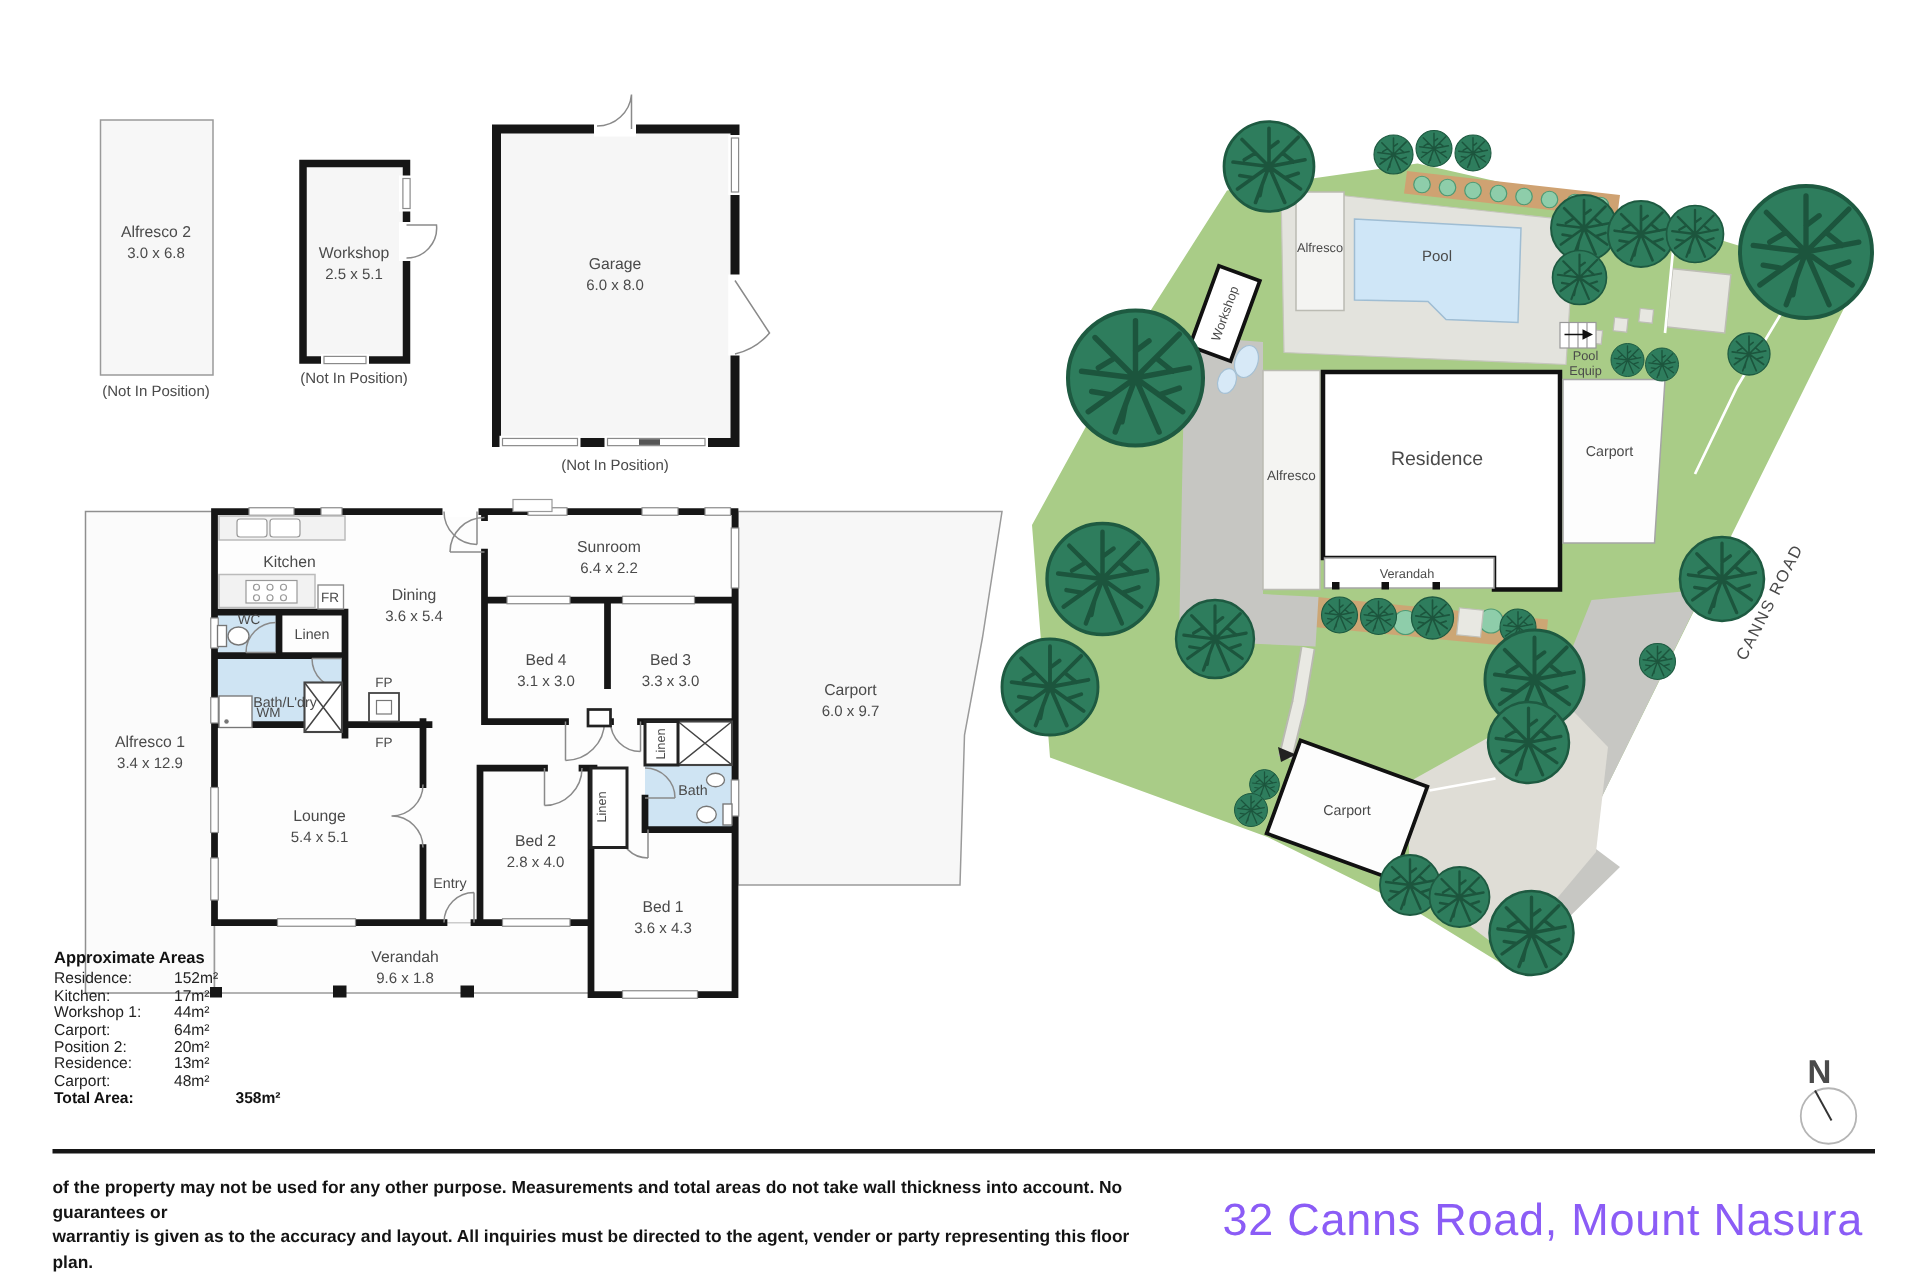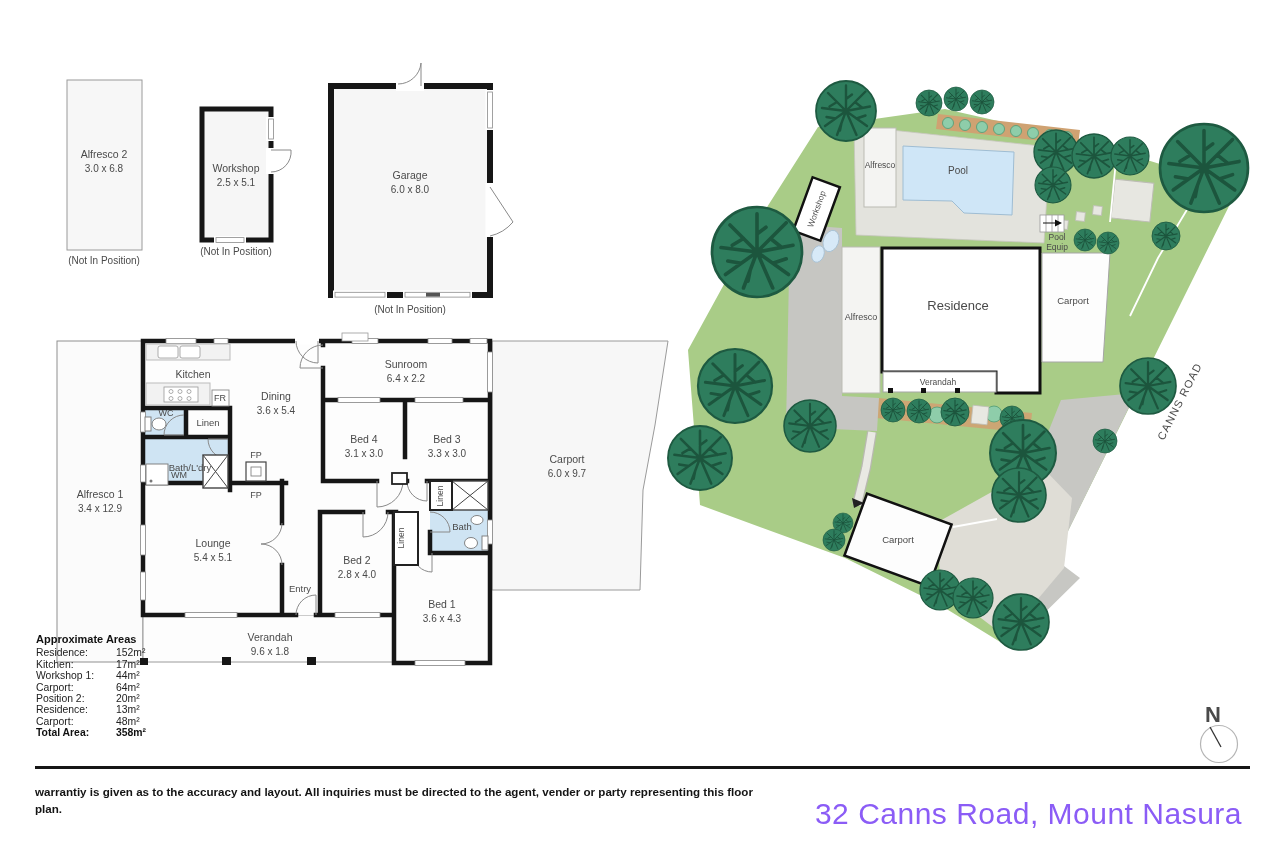--- a/index.html
+++ b/index.html
@@ -3,21 +3,21 @@
 <meta charset="utf-8">
 <style>
   html,body{margin:0;padding:0;background:#fff;}
   body{width:1284px;height:856px;position:relative;font-family:"Liberation Sans",sans-serif;overflow:hidden;}
   svg text{font-family:"Liberation Sans",sans-serif;fill:#4a4a4a;}
   .plan-svg{position:absolute;left:0;top:0;}
   .areas{position:absolute;left:36px;top:634px;font-size:10.4px;color:#222;line-height:11.4px;}
   .areas .title{font-weight:bold;font-size:11px;margin-bottom:2px;color:#111;}
   .arow{display:flex;align-items:flex-end;}
   .arow .lab{width:80px;}
-  .arow.total{font-weight:bold;color:#111;}
+  .arow.total{font-weight:bold;color:#111;gap:41px;}
   .divider{position:absolute;left:35px;top:766px;width:1215px;height:3px;background:#161616;}
   .disclaimer{position:absolute;left:35px;top:784px;width:720px;font-size:11.6px;font-weight:600;color:#141414;line-height:16.5px;}
   .address{position:absolute;right:42px;top:797px;font-size:30px;font-weight:300;color:#8b5cf6;letter-spacing:0.5px;}
 </style>
 </head>
 <body>
 
 <svg class="plan-svg" width="1284" height="775" viewBox="0 0 1284 775">
   <defs>
     <g id="treeSym">
@@ -344,16 +344,17 @@
     </div>
   <div class="arow total">
       <span class="lab">Total Area:</span>
       <span>358m²</span>
     </div>
 </div>
 
 <div class="divider"></div>
 
 <div class="disclaimer">
+  <div>of the property may not be used for any other purpose. Measurements and total areas do not take wall thickness into account. No guarantees or</div>
   <div>warrantiy is given as to the accuracy and layout. All inquiries must be directed to the agent, vender or party representing this floor plan.</div>
 </div>
 
 <div class="address">32 Canns Road, Mount Nasura</div>
 
 </body></html>

